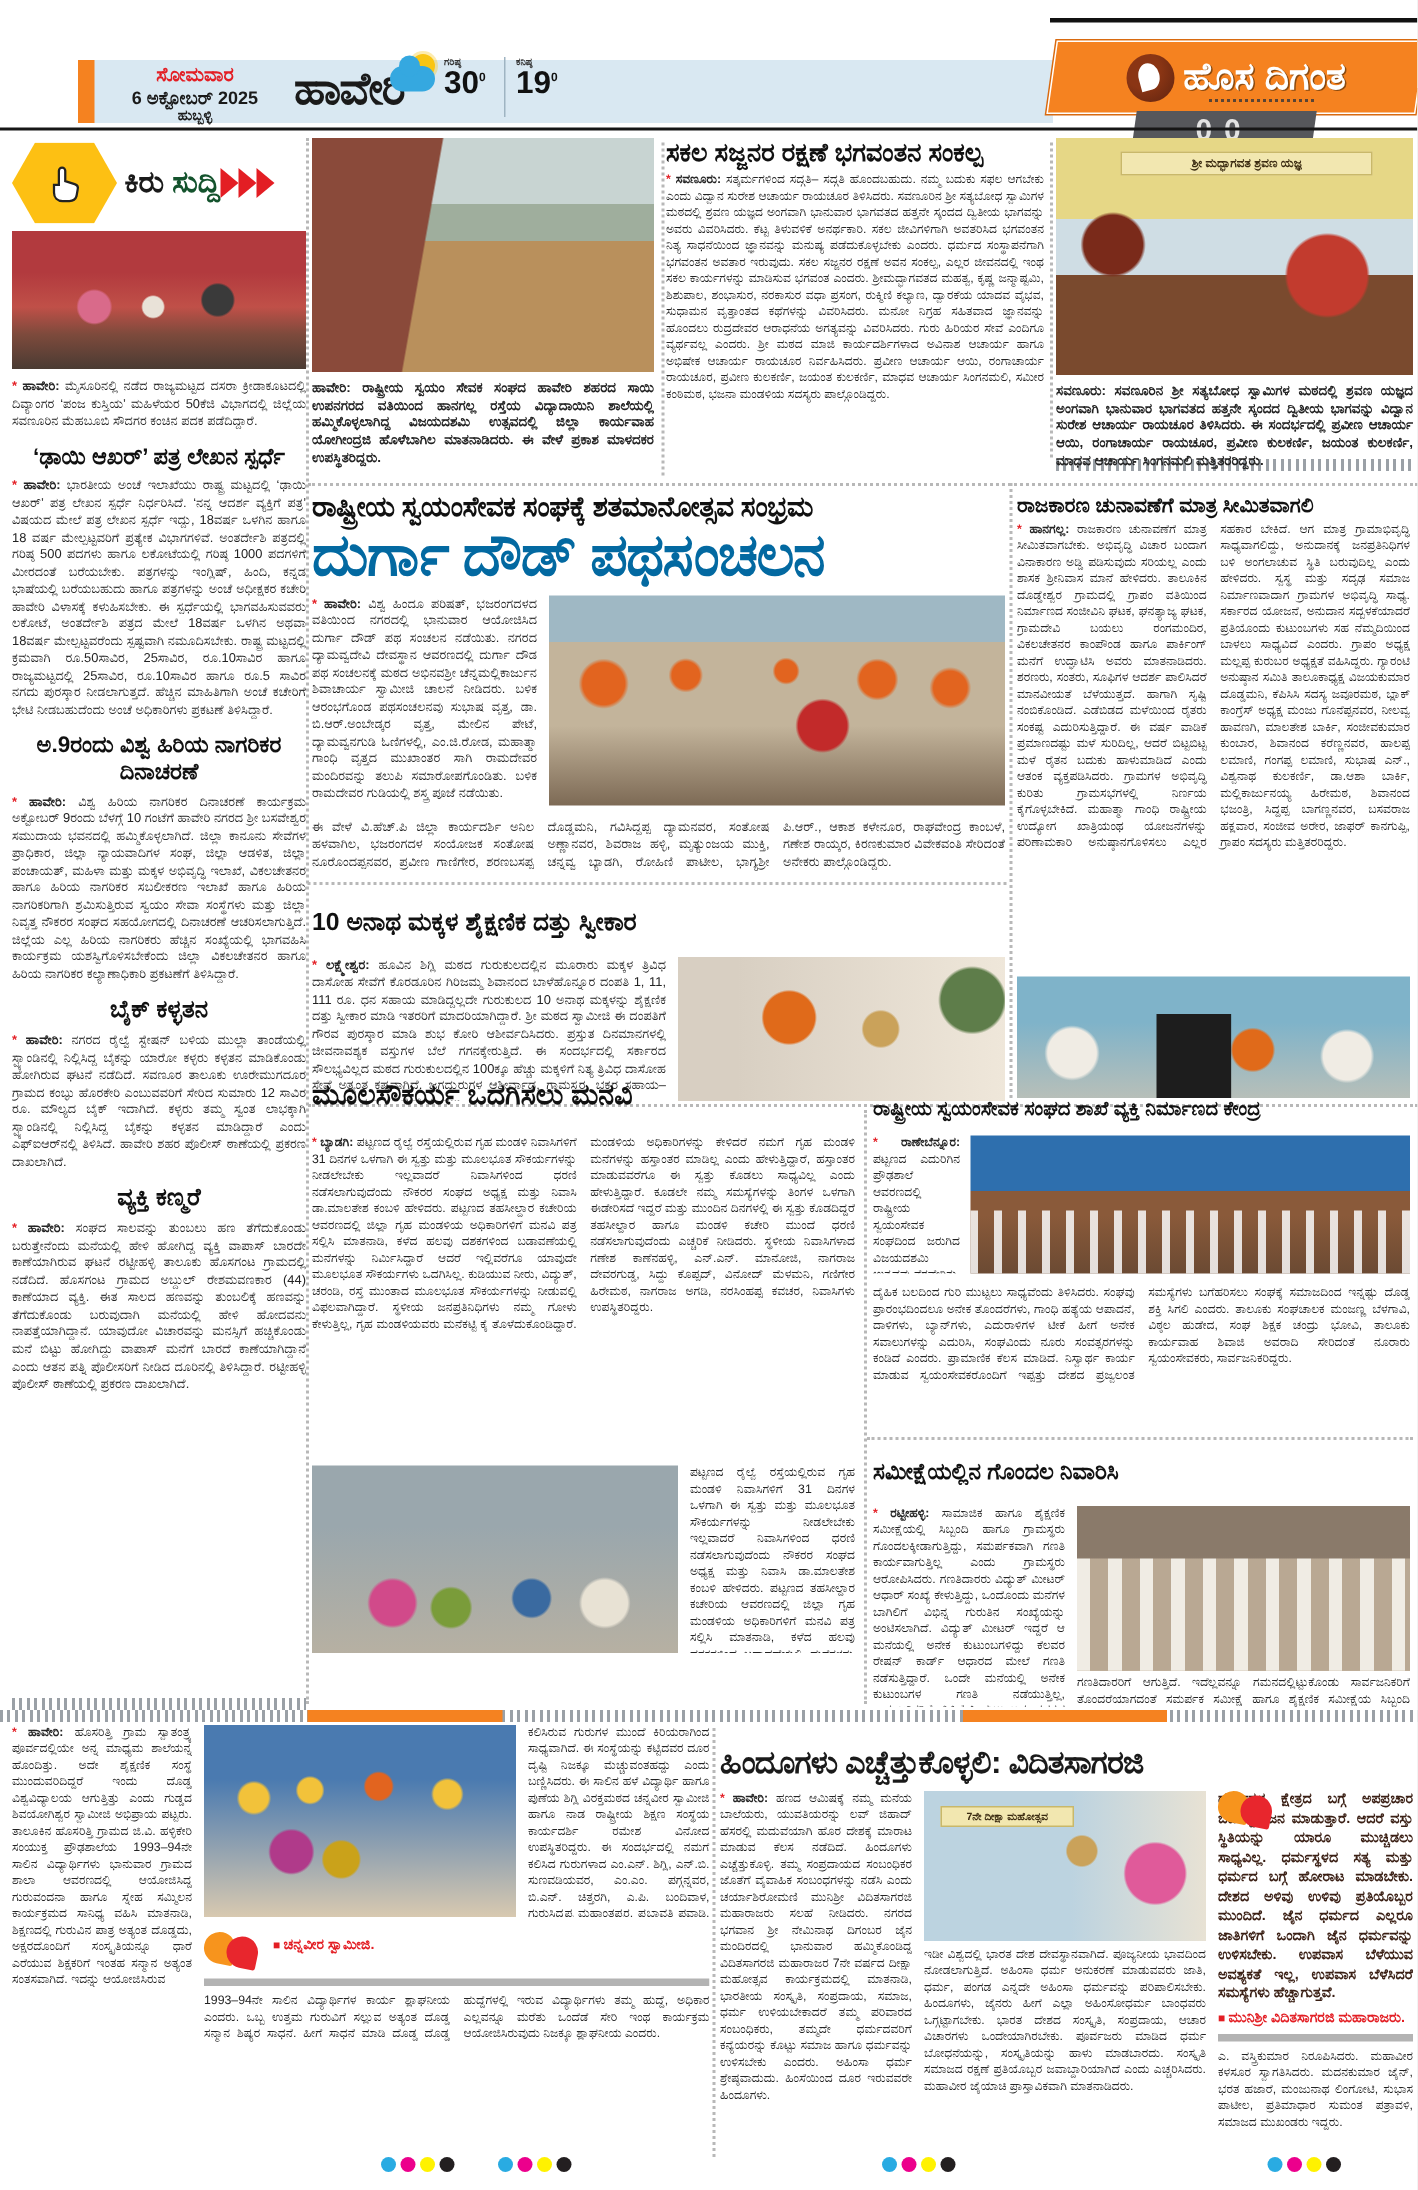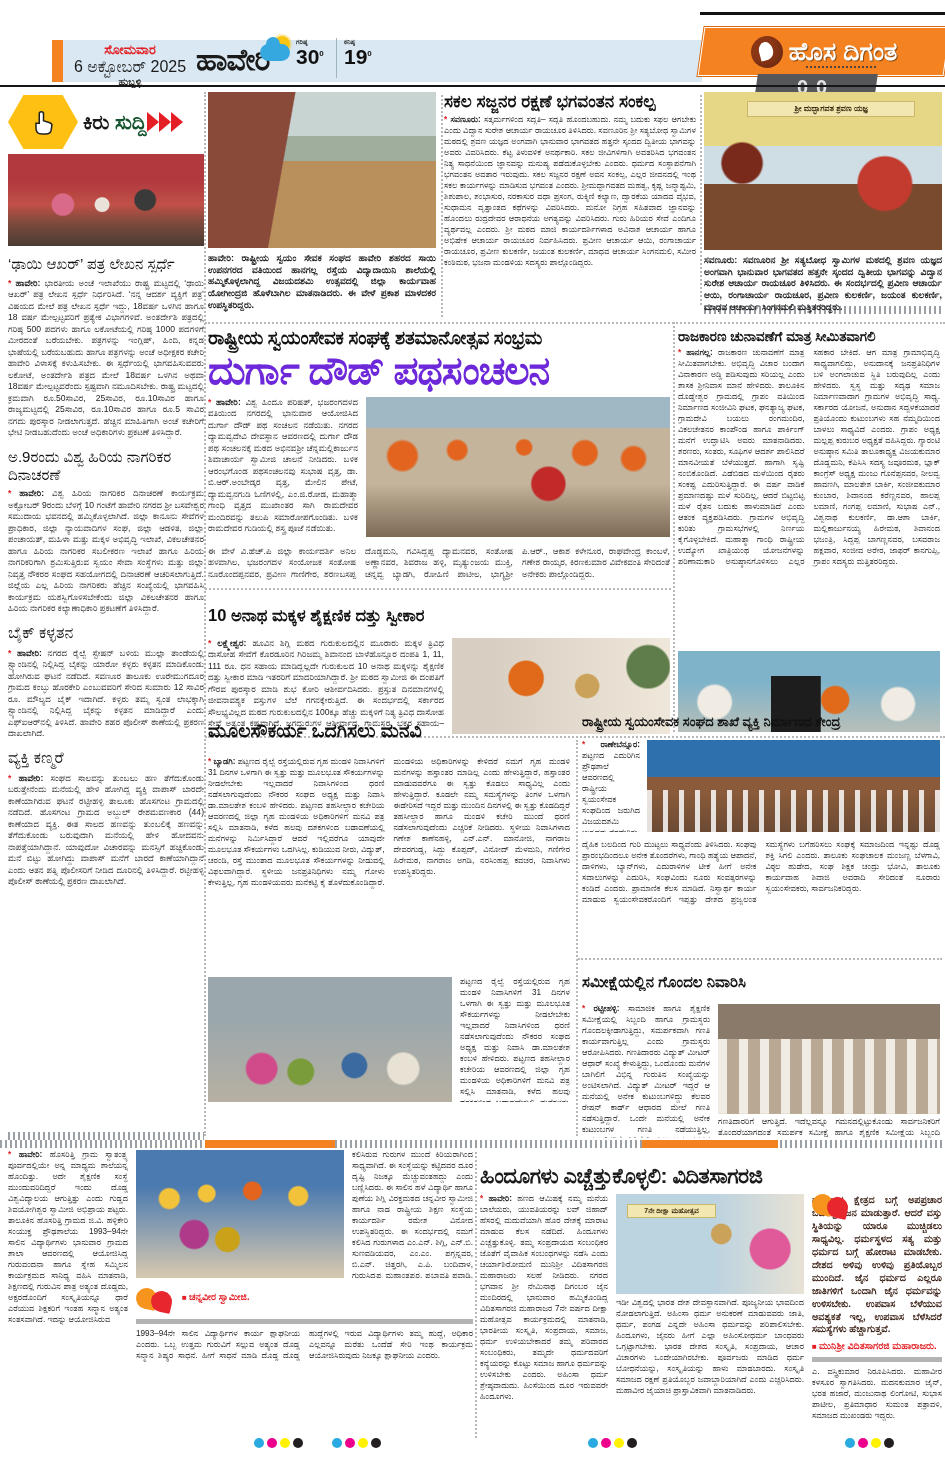--- a/index.html
+++ b/index.html
@@ -5,29 +5,29 @@
   html,body{margin:0;padding:0;background:#e9e9e9}
   .page{position:relative;width:945px;height:1460px;background:#fff;margin:0 auto;
         font-family:"Liberation Sans",sans-serif;color:#1a1a1a;overflow:hidden}
   .abs{position:absolute}
   p{margin:0 0 4px 0}
   .bodytxt{font-size:8.6px;line-height:1.34;text-align:justify;color:#232323}
   .sm{font-size:8.2px}
   .dl{font-weight:700}
   .dl::before{content:"* ";color:#e31e24;font-weight:900}
   .caption{font-size:9px;line-height:1.3;font-weight:700;color:#222;text-align:justify}
-  .kh{font-weight:400;text-align:left;line-height:1.18;margin:9px 0 5px;color:#111}
+  .kh{font-weight:700;text-align:center;line-height:1.18;margin:9px 0 5px;color:#111}
   .hl{font-weight:800;color:#111;line-height:1.12}
   .flow{overflow:hidden}
   
   .mast-band{left:52px;top:40px;width:650px;height:42px;background:#d9e8f2}
   .mast-accent{left:52px;top:40px;width:11px;height:42px;background:#f58220}
   .mast-date{left:64px;top:42px;width:132px;text-align:center}
   .day{color:#e31e24;font-weight:800;font-size:13px;display:block}
-  .date{font-weight:400;font-size:16px;display:block}
+  .date{font-weight:700;font-size:12px;display:block}
   .city{font-weight:700;font-size:9.5px;display:block}
   .edition{left:196px;top:43px;width:130px;font-size:30px;font-weight:900;letter-spacing:-1px}
   .wx{left:252px;top:36px;width:130px;height:46px}
   .sun{position:absolute;left:22px;top:0;width:16px;height:16px;border-radius:50%;background:#f9c513;box-shadow:0 0 0 2px rgba(249,197,19,.35)}
   .cloud{position:absolute;left:8px;top:8px;width:30px;height:17px;border-radius:9px;background:#35a8e0}
   .cloud::before{content:"";position:absolute;left:6px;top:-7px;width:14px;height:14px;border-radius:50%;background:#35a8e0}
   .wxcell{position:absolute;top:2px;width:36px;text-align:left}
   .wxlab{font-size:6.5px;font-weight:700;color:#333;display:block}
   .temp{font-size:21px;font-weight:900;color:#111;line-height:1}
   .temp::after{content:"0";font-size:8px;vertical-align:super;font-weight:700}
@@ -111,34 +111,34 @@
   .ph-jain{height:100px;background:
      radial-gradient(circle at 82% 55%,#e05a9a 0 12%,transparent 13%),
      radial-gradient(circle at 56% 40%,#caa25a 0 8%,transparent 9%),
      linear-gradient(90deg,#bcd3e0 0 52%,#e8e2d4 100%)}
   
   .topmid{left:208px;top:92px;width:228px;height:228px}
   .sakala{left:444px;top:92px;width:252px;height:228px}
   .topright{left:704px;top:92px;width:238px;height:226px}
   .main{left:208px;top:327px;width:462px;height:258px}
   .kicker{font-size:18.5px;font-weight:800;letter-spacing:-.3px;color:#111}
-  .main-hl{font-size:39px;font-weight:900;letter-spacing:-1px;line-height:1.02;margin:2px 0 6px;color:#6d28d9}
+  .main-hl{font-size:39px;font-weight:900;letter-spacing:-1px;line-height:1.02;margin:2px 0 6px;color:#0369a1}
   .main-row{display:flex;gap:8px}
   .main-col1{width:150px;flex:none}
   .rightcol{left:678px;top:318px;width:262px;height:414px}
   .rc-hl{font-size:13.5px;white-space:nowrap;margin-bottom:4px}
   .cols2{columns:2;column-gap:9px}
   .cols3{columns:3;column-gap:9px}
   .rc-body{height:298px;overflow:hidden}
   .adoption{left:208px;top:592px;width:462px;height:142px}
   .ad-row{display:flex;gap:8px;margin-top:3px}
   .infra{left:208px;top:704px;width:362px;height:398px}
   .infra-body{height:214px;overflow:hidden;margin-top:4px}
   .infra-row{display:flex;gap:8px;margin-top:6px}
-  .shakha{left:582px;top:704px;width:358px;height:214px}
+  .shakha{left:582px;top:721px;width:358px;height:214px}
   .sh-row{display:flex;gap:7px;margin:4px 0}
   .gondala{left:582px;top:962px;width:358px;height:176px}
   .gn-row{display:flex;gap:8px;margin-top:4px}
   .guru{left:8px;top:1150px;width:465px;height:306px}
   .big-hl{font-size:21px;font-weight:900;letter-spacing:-.5px;text-align:left;margin-bottom:6px}
   .bt-row{display:flex;gap:8px}
   .qbox{margin-top:6px}
   .qrow{display:flex;gap:6px;align-items:flex-start}
   .qmark{width:40px;height:26px;position:relative;flex:none}
   .qmark i{position:absolute;top:0;width:21px;height:21px;border-radius:11px 11px 2px 11px;transform:rotate(12deg)}
@@ -217,20 +217,21 @@
       </span>
       <span class="kiru-title">
         <span>ಕಿರು</span>
         <span class="kiru-red">ಸುದ್ದಿ</span>
       </span>
       <span class="chv"></span>
       <span class="chv"></span>
       <span class="chv"></span>
     </div>
     <div class="ph ph-kiru"></div>
+    <p class="bodytxt"><span class="dl">ಹಾವೇರಿ:</span> <span>ಮೈಸೂರಿನಲ್ಲಿ ನಡೆದ ರಾಜ್ಯಮಟ್ಟದ ದಸರಾ ಕ್ರೀಡಾಕೂಟದಲ್ಲಿ ದಿವ್ಯಾಂಗರ ‘ಪಂಜ ಕುಸ್ತಿಯ’ ಮಹಿಳೆಯರ 50ಕೆಜಿ ವಿಭಾಗದಲ್ಲಿ ಜಿಲ್ಲೆಯ ಸವಣೂರಿನ ಮೆಹಬೂಬಿ ಸೌದಗರ ಕಂಚಿನ ಪದಕ ಪಡೆದಿದ್ದಾರೆ.</span></p>
     <h3 class="kh" style="font-size:15px">‘ಢಾಯಿ ಆಖರ್’ ಪತ್ರ ಲೇಖನ ಸ್ಪರ್ಧೆ</h3>
     <p class="bodytxt"><span class="dl">ಹಾವೇರಿ:</span> <span>ಭಾರತೀಯ ಅಂಚೆ ಇಲಾಖೆಯು ರಾಷ್ಟ್ರ ಮಟ್ಟದಲ್ಲಿ ‘ಢಾಯಿ ಆಖರ್’ ಪತ್ರ ಲೇಖನ ಸ್ಪರ್ಧೆ ನಿರ್ಧರಿಸಿದೆ. ‘ನನ್ನ ಆದರ್ಶ ವ್ಯಕ್ತಿಗೆ ಪತ್ರ’ ವಿಷಯದ ಮೇಲೆ ಪತ್ರ ಲೇಖನ ಸ್ಪರ್ಧೆ ಇದ್ದು, 18ವರ್ಷ ಒಳಗಿನ ಹಾಗೂ 18 ವರ್ಷ ಮೇಲ್ಪಟ್ಟವರಿಗೆ ಪ್ರತ್ಯೇಕ ವಿಭಾಗಗಳಿವೆ. ಅಂತರ್ದೇಶಿ ಪತ್ರದಲ್ಲಿ ಗರಿಷ್ಠ 500 ಪದಗಳು ಹಾಗೂ ಲಕೋಟೆಯಲ್ಲಿ ಗರಿಷ್ಠ 1000 ಪದಗಳಿಗೆ ಮೀರದಂತೆ ಬರೆಯಬೇಕು. ಪತ್ರಗಳನ್ನು ಇಂಗ್ಲಿಷ್, ಹಿಂದಿ, ಕನ್ನಡ ಭಾಷೆಯಲ್ಲಿ ಬರೆಯಬಹುದು ಹಾಗೂ ಪತ್ರಗಳನ್ನು ಅಂಚೆ ಅಧೀಕ್ಷಕರ ಕಚೇರಿ ಹಾವೇರಿ ವಿಳಾಸಕ್ಕೆ ಕಳುಹಿಸಬೇಕು. ಈ ಸ್ಪರ್ಧೆಯಲ್ಲಿ ಭಾಗವಹಿಸುವವರು ಲಕೋಟೆ, ಅಂತರ್ದೇಶಿ ಪತ್ರದ ಮೇಲೆ 18ವರ್ಷ ಒಳಗಿನ ಅಥವಾ 18ವರ್ಷ ಮೇಲ್ಪಟ್ಟವರೆಂದು ಸ್ಪಷ್ಟವಾಗಿ ನಮೂದಿಸಬೇಕು. ರಾಷ್ಟ್ರ ಮಟ್ಟದಲ್ಲಿ ಕ್ರಮವಾಗಿ ರೂ.50ಸಾವಿರ, 25ಸಾವಿರ, ರೂ.10ಸಾವಿರ ಹಾಗೂ ರಾಜ್ಯಮಟ್ಟದಲ್ಲಿ 25ಸಾವಿರ, ರೂ.10ಸಾವಿರ ಹಾಗೂ ರೂ.5 ಸಾವಿರ ನಗದು ಪುರಸ್ಕಾರ ನೀಡಲಾಗುತ್ತದೆ. ಹೆಚ್ಚಿನ ಮಾಹಿತಿಗಾಗಿ ಅಂಚೆ ಕಚೇರಿಗೆ ಭೇಟಿ ನೀಡಬಹುದೆಂದು ಅಂಚೆ ಅಧಿಕಾರಿಗಳು ಪ್ರಕಟಣೆ ತಿಳಿಸಿದ್ದಾರೆ.</span></p>
     <h3 class="kh" style="font-size:15px">ಅ.9ರಂದು ವಿಶ್ವ ಹಿರಿಯ ನಾಗರಿಕರ ದಿನಾಚರಣೆ</h3>
     <p class="bodytxt"><span class="dl">ಹಾವೇರಿ:</span> <span>ವಿಶ್ವ ಹಿರಿಯ ನಾಗರಿಕರ ದಿನಾಚರಣೆ ಕಾರ್ಯಕ್ರಮ ಅಕ್ಟೋಬರ್ 9ರಂದು ಬೆಳಗ್ಗೆ 10 ಗಂಟೆಗೆ ಹಾವೇರಿ ನಗರದ ಶ್ರೀ ಬಸವೇಶ್ವರ ಸಮುದಾಯ ಭವನದಲ್ಲಿ ಹಮ್ಮಿಕೊಳ್ಳಲಾಗಿದೆ. ಜಿಲ್ಲಾ ಕಾನೂನು ಸೇವೆಗಳ ಪ್ರಾಧಿಕಾರ, ಜಿಲ್ಲಾ ನ್ಯಾಯವಾದಿಗಳ ಸಂಘ, ಜಿಲ್ಲಾ ಆಡಳಿತ, ಜಿಲ್ಲಾ ಪಂಚಾಯತ್, ಮಹಿಳಾ ಮತ್ತು ಮಕ್ಕಳ ಅಭಿವೃದ್ಧಿ ಇಲಾಖೆ, ವಿಕಲಚೇತನರ ಹಾಗೂ ಹಿರಿಯ ನಾಗರಿಕರ ಸಬಲೀಕರಣ ಇಲಾಖೆ ಹಾಗೂ ಹಿರಿಯ ನಾಗರಿಕರಿಗಾಗಿ ಶ್ರಮಿಸುತ್ತಿರುವ ಸ್ವಯಂ ಸೇವಾ ಸಂಸ್ಥೆಗಳು ಮತ್ತು ಜಿಲ್ಲಾ ನಿವೃತ್ತ ನೌಕರರ ಸಂಘದ ಸಹಯೋಗದಲ್ಲಿ ದಿನಾಚರಣೆ ಆಚರಿಸಲಾಗುತ್ತಿದೆ. ಜಿಲ್ಲೆಯ ಎಲ್ಲ ಹಿರಿಯ ನಾಗರಿಕರು ಹೆಚ್ಚಿನ ಸಂಖ್ಯೆಯಲ್ಲಿ ಭಾಗವಹಿಸಿ ಕಾರ್ಯಕ್ರಮ ಯಶಸ್ವಿಗೊಳಿಸಬೇಕೆಂದು ಜಿಲ್ಲಾ ವಿಕಲಚೇತನರ ಹಾಗೂ ಹಿರಿಯ ನಾಗರಿಕರ ಕಲ್ಯಾಣಾಧಿಕಾರಿ ಪ್ರಕಟಣೆಗೆ ತಿಳಿಸಿದ್ದಾರೆ.</span></p>
     <h3 class="kh" style="font-size:16px">ಬೈಕ್ ಕಳ್ಳತನ</h3>
     <p class="bodytxt"><span class="dl">ಹಾವೇರಿ:</span> <span>ನಗರದ ರೈಲ್ವೆ ಸ್ಟೇಷನ್ ಬಳಿಯ ಮುಲ್ಲಾ ತಾಂಡೆಯಲ್ಲಿ ಸ್ಟ್ಯಾಂಡಿನಲ್ಲಿ ನಿಲ್ಲಿಸಿದ್ದ ಬೈಕನ್ನು ಯಾರೋ ಕಳ್ಳರು ಕಳ್ಳತನ ಮಾಡಿಕೊಂಡು ಹೋಗಿರುವ ಘಟನೆ ನಡೆದಿದೆ. ಸವಣೂರ ತಾಲೂಕು ಊರೇಮುಗದೂರ ಗ್ರಾಮದ ಕಂಬ್ಳು ಹೊರಕೇರಿ ಎಂಬುವವರಿಗೆ ಸೇರಿದ ಸುಮಾರು 12 ಸಾವಿರ ರೂ. ಮೌಲ್ಯದ ಬೈಕ್ ಇದಾಗಿದೆ. ಕಳ್ಳರು ತಮ್ಮ ಸ್ವಂತ ಲಾಭಕ್ಕಾಗಿ ಸ್ಟ್ಯಾಂಡಿನಲ್ಲಿ ನಿಲ್ಲಿಸಿದ್ದ ಬೈಕನ್ನು ಕಳ್ಳತನ ಮಾಡಿದ್ದಾರೆ ಎಂದು ಎಫ್‌ಐಆರ್‌ನಲ್ಲಿ ತಿಳಿಸಿದೆ. ಹಾವೇರಿ ಶಹರ ಪೊಲೀಸ್ ಠಾಣೆಯಲ್ಲಿ ಪ್ರಕರಣ ದಾಖಲಾಗಿದೆ.</span></p>
     <h3 class="kh" style="font-size:16px">ವ್ಯಕ್ತಿ ಕಣ್ಮರೆ</h3>
     <p class="bodytxt"><span class="dl">ಹಾವೇರಿ:</span> <span>ಸಂಘದ ಸಾಲವನ್ನು ತುಂಬಲು ಹಣ ತೆಗೆದುಕೊಂಡು ಬರುತ್ತೇನೆಂದು ಮನೆಯಲ್ಲಿ ಹೇಳಿ ಹೋಗಿದ್ದ ವ್ಯಕ್ತಿ ವಾಪಾಸ್ ಬಾರದೇ ಕಾಣೆಯಾಗಿರುವ ಘಟನೆ ರಟ್ಟೀಹಳ್ಳಿ ತಾಲೂಕು ಹೊಸಗಂಟ ಗ್ರಾಮದಲ್ಲಿ ನಡೆದಿದೆ. ಹೊಸಗಂಟ ಗ್ರಾಮದ ಅಬ್ದುಲ್ ರೇಶಮವಣಕಾರ (44) ಕಾಣೆಯಾದ ವ್ಯಕ್ತಿ. ಈತ ಸಾಲದ ಹಣವನ್ನು ತುಂಬಲಿಕ್ಕೆ ಹಣವನ್ನು ತೆಗೆದುಕೊಂಡು ಬರುವುದಾಗಿ ಮನೆಯಲ್ಲಿ ಹೇಳಿ ಹೋದವನು ನಾಪತ್ತೆಯಾಗಿದ್ದಾನೆ. ಯಾವುದೋ ವಿಚಾರವನ್ನು ಮನಸ್ಸಿಗೆ ಹಚ್ಚಿಕೊಂಡು ಮನೆ ಬಿಟ್ಟು ಹೋಗಿದ್ದು ವಾಪಾಸ್ ಮನೆಗೆ ಬಾರದೆ ಕಾಣೆಯಾಗಿದ್ದಾನೆ ಎಂದು ಆತನ ಪತ್ನಿ ಪೊಲೀಸರಿಗೆ ನೀಡಿದ ದೂರಿನಲ್ಲಿ ತಿಳಿಸಿದ್ದಾರೆ. ರಟ್ಟೀಹಳ್ಳಿ ಪೊಲೀಸ್ ಠಾಣೆಯಲ್ಲಿ ಪ್ರಕರಣ ದಾಖಲಾಗಿದೆ.</span></p>
   </div>
 

